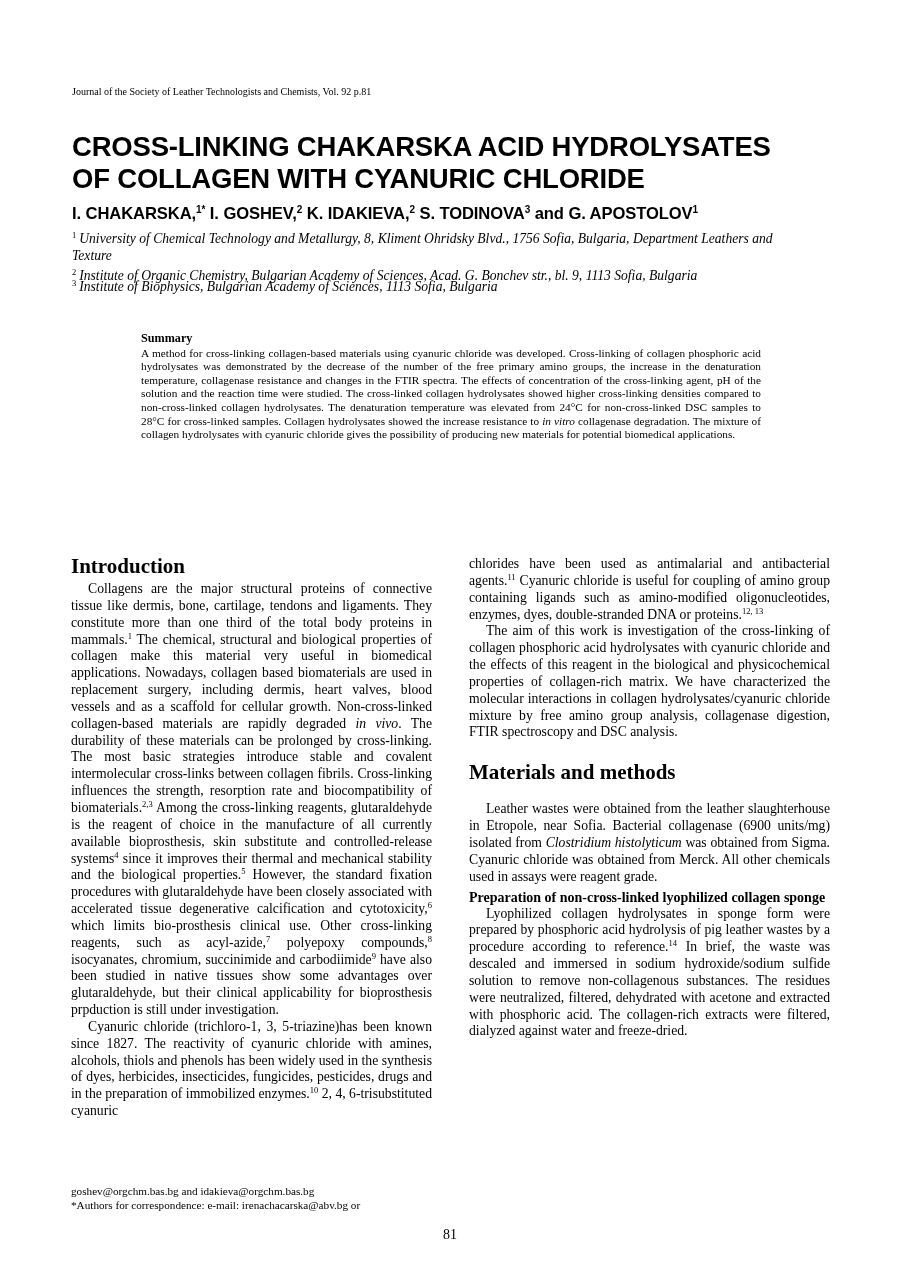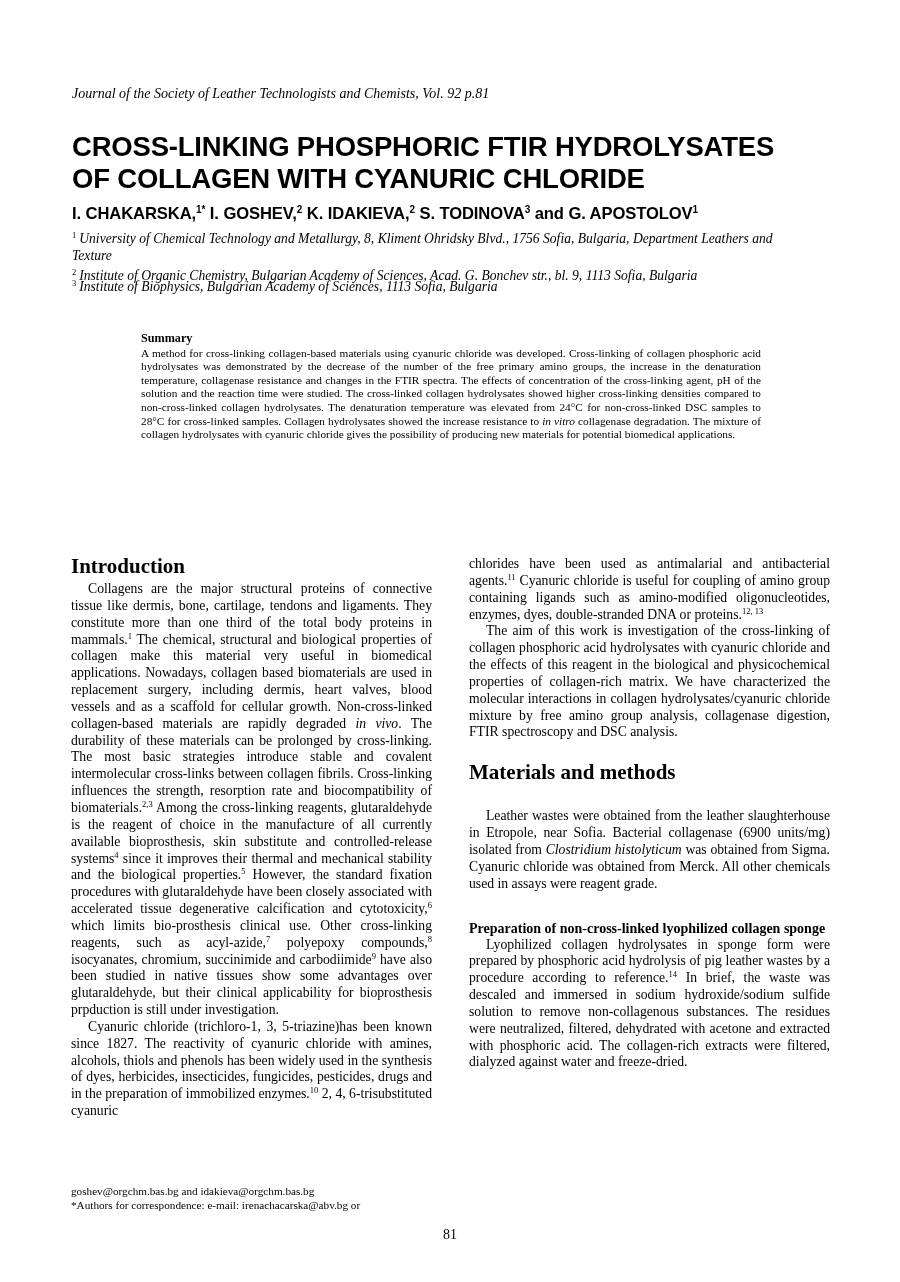--- a/index.html
+++ b/index.html
@@ -1,19 +1,19 @@
 <!DOCTYPE html>
 <html><head>
 <meta charset="utf-8">
 <style>
   html, body { margin: 0; padding: 0; background: #ffffff; }
   body { width: 900px; height: 1282px; position: relative; overflow: hidden; color: #000; }
   .abs { position: absolute; }
 
-  #journal-header { left: 72px; top: 86px; font-size: 14px; font-style: italic; font-family: "Liberation Serif", serif; }
+  #journal-header { left: 72px; top: 86px; font-size: 10px; font-family: "Liberation Serif", serif; }
   #title { left: 72px; top: 131px; width: 780px; font-family: "Liberation Sans", sans-serif; font-weight: bold; font-size: 27.5px; line-height: 32px; letter-spacing: -0.2px; }
   #authors { left: 72px; top: 204px; font-family: "Liberation Sans", sans-serif; font-weight: bold; font-size: 16.6px; white-space: nowrap; letter-spacing: -0.1px; }
   #authors sup { font-size: 10px; vertical-align: 6px; line-height: 0; }
   .affil { left: 72px; width: 740px; font-family: "Liberation Serif", serif; font-style: italic; font-size: 13.6px; line-height: 17px; }
   .affil sup { font-size: 8.5px; vertical-align: 5px; line-height: 0; margin-right: 3px; font-style: normal; }
   #affil-1 { top: 230px; }
   #affil-2 { top: 267px; }
   #affil-3 { top: 278px; }
 
   #summary { left: 141px; top: 332px; width: 620px; font-family: "Liberation Serif", serif; font-size: 11.3px; line-height: 13.6px; text-align: justify; }
@@ -30,21 +30,21 @@
 
   #footnote { left: 71px; top: 1184px; width: 420px; font-family: "Liberation Serif", serif; font-size: 11.2px; line-height: 14px; }
   #page-number { left: 443px; top: 1227px; font-family: "Liberation Serif", serif; font-size: 14px; text-align: right; }
 </style>
 </head>
 <body>
 
 <div id="journal-header" class="abs">Journal of the Society of Leather Technologists and Chemists, Vol. 92 p.81</div>
 
 <div id="title" class="abs">
-  <div>CROSS-LINKING PHOSPHORIC FTIR HYDROLYSATES</div>
+  <div>CROSS-LINKING CHAKARSKA ACID HYDROLYSATES</div>
   <div>OF COLLAGEN WITH CYANURIC CHLORIDE</div>
 </div>
 
 <div id="authors" class="abs">
   <span>I. CHAKARSKA,</span><sup>1*</sup>
   <span> I. GOSHEV,</span><sup>2</sup>
   <span> K. IDAKIEVA,</span><sup>2</sup>
   <span> S. TODINOVA</span><sup>3</sup>
   <span> and G. APOSTOLOV</span><sup>1</sup>
 </div>
@@ -60,23 +60,23 @@
 
 <div id="col-left" class="abs col">
   <div class="section-heading" style="margin-bottom:5px;">Introduction</div>
   <p class="para"><span>Collagens are the major structural proteins of connective tissue like dermis, bone, cartilage, tendons and ligaments. They constitute more than one third of the total body proteins in mammals.</span><sup>1</sup><span> The chemical, structural and biological properties of collagen make this material very useful in biomedical applications. Nowadays, collagen based biomaterials are used in replacement surgery, including dermis, heart valves, blood vessels and as a scaffold for cellular growth. Non-cross-linked collagen-based materials are rapidly degraded </span><i>in vivo</i><span>. The durability of these materials can be prolonged by cross-linking. The most basic strategies introduce stable and covalent intermolecular cross-links between collagen fibrils. Cross-linking influences the strength, resorption rate and biocompatibility of biomaterials.</span><sup>2,3</sup><span> Among the cross-linking reagents, glutaraldehyde is the reagent of choice in the manufacture of all currently available bioprosthesis, skin substitute and controlled-release systems</span><sup>4</sup><span> since it improves their thermal and mechanical stability and the biological properties.</span><sup>5</sup><span> However, the standard fixation procedures with glutaraldehyde have been closely associated with accelerated tissue degenerative calcification and cytotoxicity,</span><sup>6</sup><span> which limits bio-prosthesis clinical use. Other cross-linking reagents, such as acyl-azide,</span><sup>7</sup><span> polyepoxy compounds,</span><sup>8</sup><span> isocyanates, chromium, succinimide and carbodiimide</span><sup>9</sup><span> have also been studied in native tissues show some advantages over glutaraldehyde, but their clinical applicability for bioprosthesis prpduction is still under investigation.</span></p>
   <p class="para"><span>Cyanuric chloride (trichloro-1, 3, 5-triazine)has been known since 1827. The reactivity of cyanuric chloride with amines, alcohols, thiols and phenols has been widely used in the synthesis of dyes, herbicides, insecticides, fungicides, pesticides, drugs and in the preparation of immobilized enzymes.</span><sup>10</sup><span id="p2b-left"> 2, 4, 6-trisubstituted cyanuric</span></p>
 </div>
 
 <div id="col-right" class="abs col">
   <p class="para" style="text-indent:0;"><span id="p2b-right">chlorides have been used as antimalarial and antibacterial agents.</span><sup>11</sup><span> Cyanuric chloride is useful for coupling of amino group containing ligands such as amino-modified oligonucleotides, enzymes, dyes, double-stranded DNA or proteins.</span><sup>12, 13</sup></p>
   <p class="para">The aim of this work is investigation of the cross-linking of collagen phosphoric acid hydrolysates with cyanuric chloride and the effects of this reagent in the biological and physicochemical properties of collagen-rich matrix. We have characterized the molecular interactions in collagen hydrolysates/cyanuric chloride mixture by free amino group analysis, collagenase digestion, FTIR spectroscopy and DSC analysis.</p>
-  <div class="section-heading" style="margin-top:21px; margin-bottom:26px;">Materials and methods</div>
+  <div class="section-heading" style="margin-top:21px; margin-bottom:19px;">Materials and methods</div>
   <p class="para"><span>Leather wastes were obtained from the leather slaughterhouse in Etropole, near Sofia. Bacterial collagenase (6900 units/mg) isolated from </span><i>Clostridium histolyticum</i><span> was obtained from Sigma. Cyanuric chloride was obtained from Merck. All other chemicals used in assays were reagent grade.</span></p>
-  <div class="sub-heading" style="margin-top:27px;">Preparation of non-cross-linked lyophilized collagen sponge</div>
+  <div class="sub-heading" style="margin-top:3px;">Preparation of non-cross-linked lyophilized collagen sponge</div>
   <p class="para"><span>Lyophilized collagen hydrolysates in sponge form were prepared by phosphoric acid hydrolysis of pig leather wastes by a procedure according to reference.</span><sup>14</sup><span> In brief, the waste was descaled and immersed in sodium hydroxide/sodium sulfide solution to remove non-collagenous substances. The residues were neutralized, filtered, dehydrated with acetone and extracted with phosphoric acid. The collagen-rich extracts were filtered, dialyzed against water and freeze-dried.</span></p>
 </div>
 
 <div id="footnote" class="abs">
   <div>goshev@orgchm.bas.bg and idakieva@orgchm.bas.bg</div>
   <div>*Authors for correspondence: e-mail: irenachacarska@abv.bg or</div>
 </div>
 
 <div id="page-number" class="abs">81</div>
 

